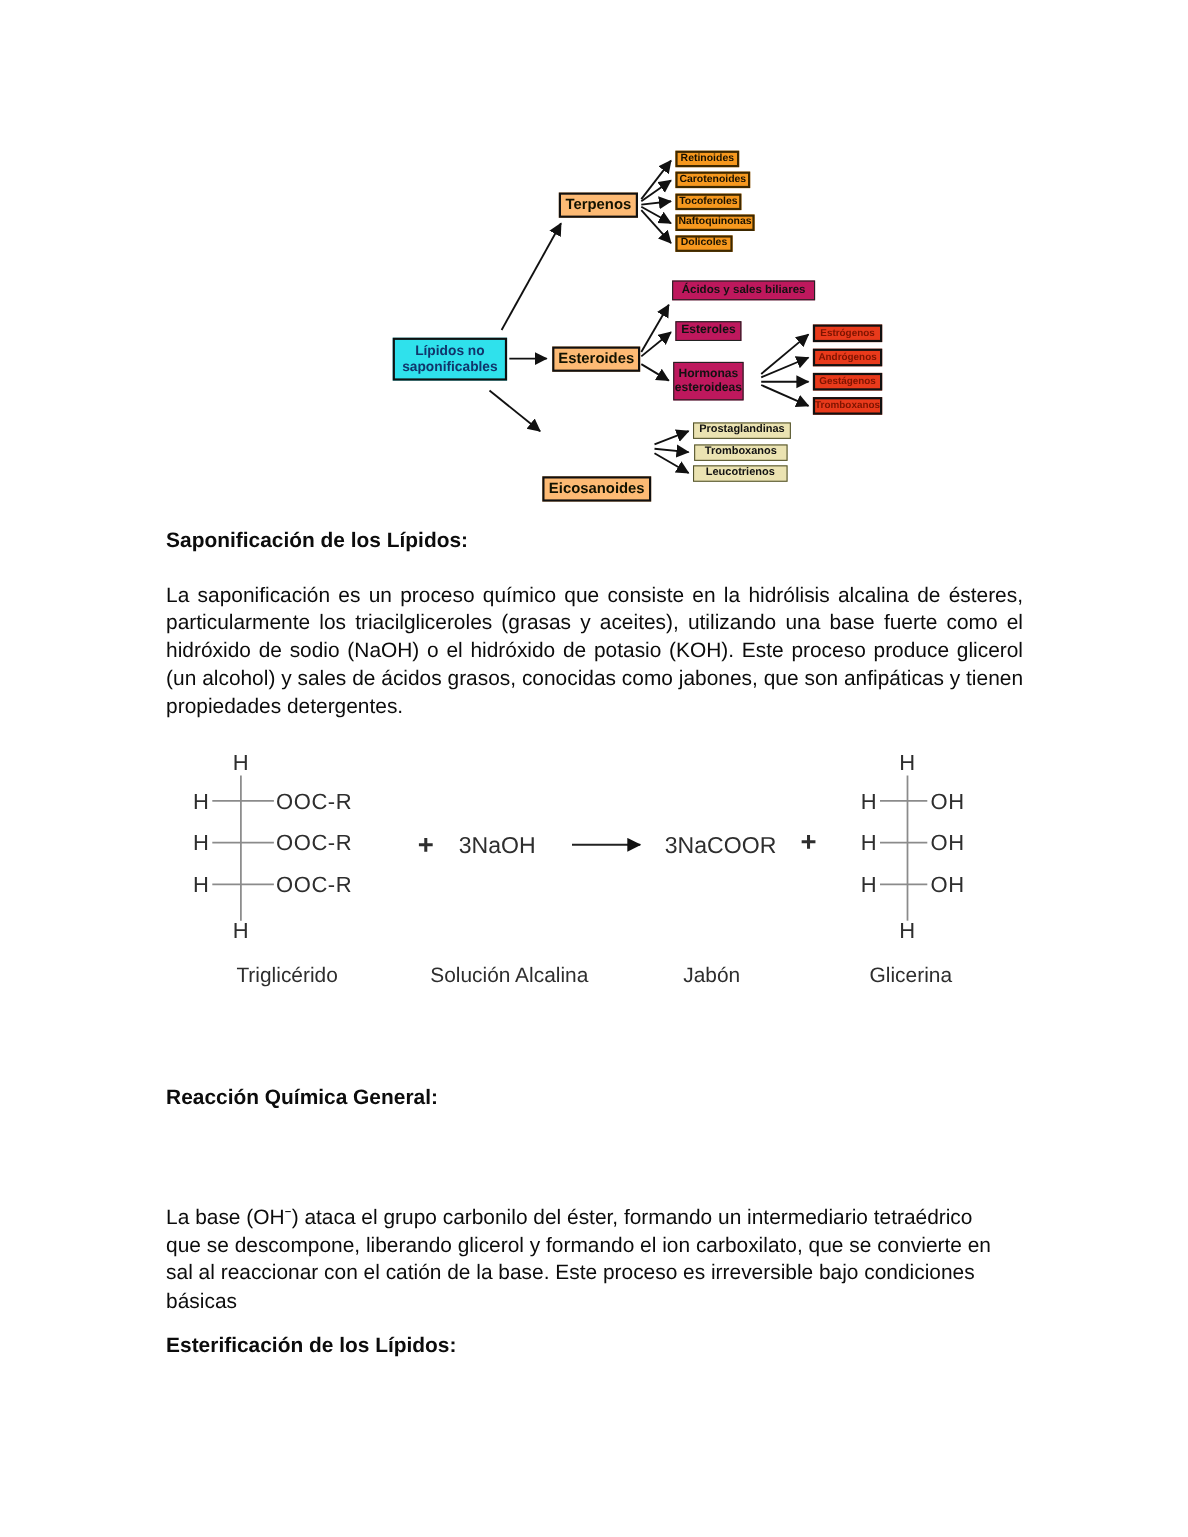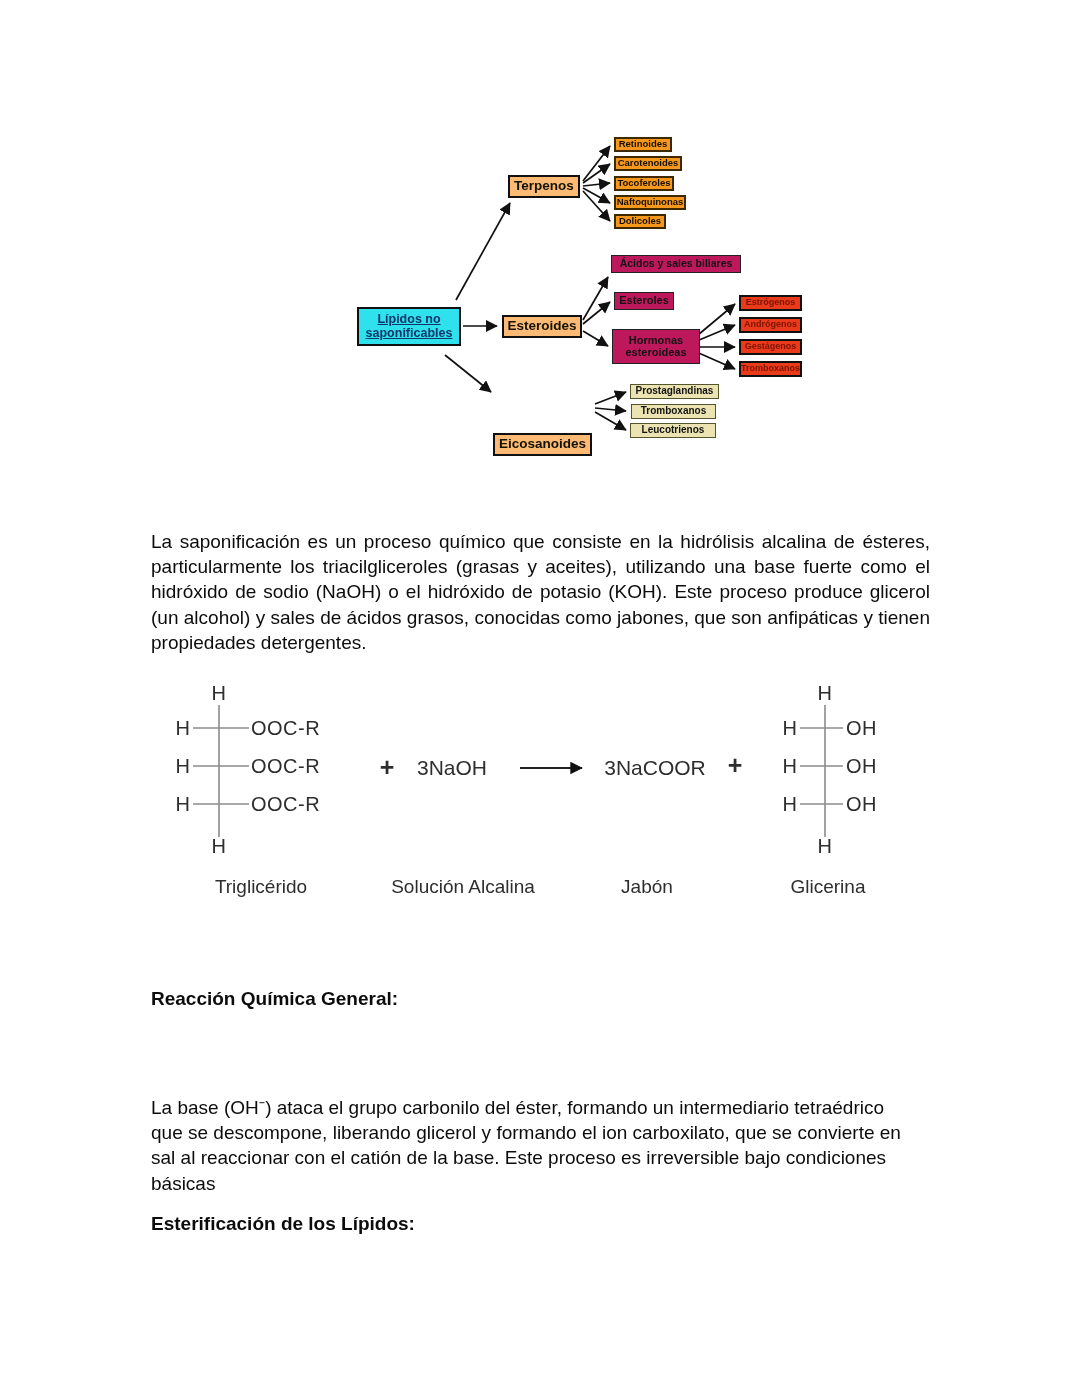--- a/index.html
+++ b/index.html
@@ -74,42 +74,43 @@
         <line x1="233" y1="203" x2="258" y2="218" stroke="#111" stroke-width="1.7" marker-end="url(#arrowhead)"></line>
         <line x1="342" y1="212" x2="385" y2="176" stroke="#111" stroke-width="1.7" marker-end="url(#arrowhead)"></line>
         <line x1="342" y1="215" x2="385" y2="197" stroke="#111" stroke-width="1.7" marker-end="url(#arrowhead)"></line>
         <line x1="342" y1="219" x2="385" y2="219" stroke="#111" stroke-width="1.7" marker-end="url(#arrowhead)"></line>
         <line x1="342" y1="222" x2="385" y2="241" stroke="#111" stroke-width="1.7" marker-end="url(#arrowhead)"></line>
         <line x1="245" y1="276" x2="276" y2="264" stroke="#111" stroke-width="1.7" marker-end="url(#arrowhead)"></line>
         <line x1="245" y1="280" x2="276" y2="283" stroke="#111" stroke-width="1.7" marker-end="url(#arrowhead)"></line>
         <line x1="245" y1="284" x2="276" y2="302" stroke="#111" stroke-width="1.7" marker-end="url(#arrowhead)"></line>
       </svg>
     <div id="diagram-nodes">
-        <div class="dnode cyan wrap" style="left: 7px; top: 179px; width: 104px; height: 39px; font-size: 12.5px; text-decoration: underline;">Lípidos no saponificables</div>
+        <div class="dnode cyan wrap" style="left: 7px; top: 179px; width: 104px; height: 39px; font-size: 12.5px;">Lípidos no saponificables</div>
         <div class="dnode yellow" style="left: 158px; top: 47px; width: 72px; height: 23px; font-size: 13.5px;">Terpenos</div>
         <div class="dnode orange" style="left: 264px; top: 9px; width: 58px; height: 15px; font-size: 9.5px;">Retinoides</div>
         <div class="dnode orange" style="left: 264px; top: 28px; width: 68px; height: 15px; font-size: 9.5px;">Carotenoides</div>
         <div class="dnode orange" style="left: 264px; top: 48px; width: 60px; height: 15px; font-size: 9.5px;">Tocoferoles</div>
         <div class="dnode orange" style="left: 264px; top: 67px; width: 72px; height: 15px; font-size: 9.5px;">Naftoquinonas</div>
         <div class="dnode orange" style="left: 264px; top: 86px; width: 52px; height: 15px; font-size: 9.5px;">Dolicoles</div>
         <div class="dnode pink" style="left: 261px; top: 127px; width: 130px; height: 18px; font-size: 10.5px;">Ácidos y sales biliares</div>
         <div class="dnode pink" style="left: 264px; top: 164px; width: 60px; height: 18px; font-size: 11px;">Esteroles</div>
         <div class="dnode yellow" style="left: 152px; top: 187px; width: 80px; height: 23px; font-size: 13.5px;">Esteroides</div>
-        <div class="dnode pink wrap" style="left: 262px; top: 201px; width: 88px; height: 35px; font-size: 11px;">Hormonas esteroideas</div>
+        <div class="dnode pink wrap" style="left: 262px; top: 201px; width: 64px; height: 35px; font-size: 11px;">Hormonas esteroideas</div>
         <div class="dnode red" style="left: 389px; top: 167px; width: 63px; height: 16px; font-size: 9px;">Estrógenos</div>
         <div class="dnode red" style="left: 389px; top: 189px; width: 63px; height: 16px; font-size: 9px;">Andrógenos</div>
         <div class="dnode red" style="left: 389px; top: 211px; width: 63px; height: 16px; font-size: 9px;">Gestágenos</div>
         <div class="dnode red" style="left: 389px; top: 233px; width: 63px; height: 16px; font-size: 9px;">Tromboxanos</div>
         <div class="dnode yellow" style="left: 143px; top: 269px; width: 99px; height: 23px; font-size: 13.5px; margin-top: 36px;">Eicosanoides</div>
         <div class="dnode tan" style="left: 280px; top: 256px; width: 89px; height: 15px; font-size: 10px;">Prostaglandinas</div>
         <div class="dnode tan" style="left: 281px; top: 276px; width: 85px; height: 15px; font-size: 10px;">Tromboxanos</div>
         <div class="dnode tan" style="left: 280px; top: 295px; width: 86px; height: 15px; font-size: 10px;">Leucotrienos</div>
       </div>
   </div>
 
+  <div class="heading" style="top:481px">Saponificación de los Lípidos:</div>
   <p class="body-p just" style="top:529px">La saponificación es un proceso químico que consiste en la hidrólisis alcalina de ésteres, particularmente los triacilgliceroles (grasas y aceites), utilizando una base fuerte como el hidróxido de sodio (NaOH) o el hidróxido de potasio (KOH). Este proceso produce glicerol (un alcohol) y sales de ácidos grasos, conocidas como jabones, que son anfipáticas y tienen propiedades detergentes.</p>
 
   <svg id="reaction-figure" viewBox="0 0 800 235" width="800" height="235">
 
     <line class="struct-line" x1="69" y1="30" x2="69" y2="162"></line>
     <line class="struct-line" x1="43" y1="53" x2="99" y2="53"></line>
     <line class="struct-line" x1="43" y1="91" x2="99" y2="91"></line>
     <line class="struct-line" x1="43" y1="129" x2="99" y2="129"></line>
     <text class="atom" x="69" y="25" text-anchor="middle">H</text>
     <text class="atom" x="33" y="60" text-anchor="middle">H</text>

